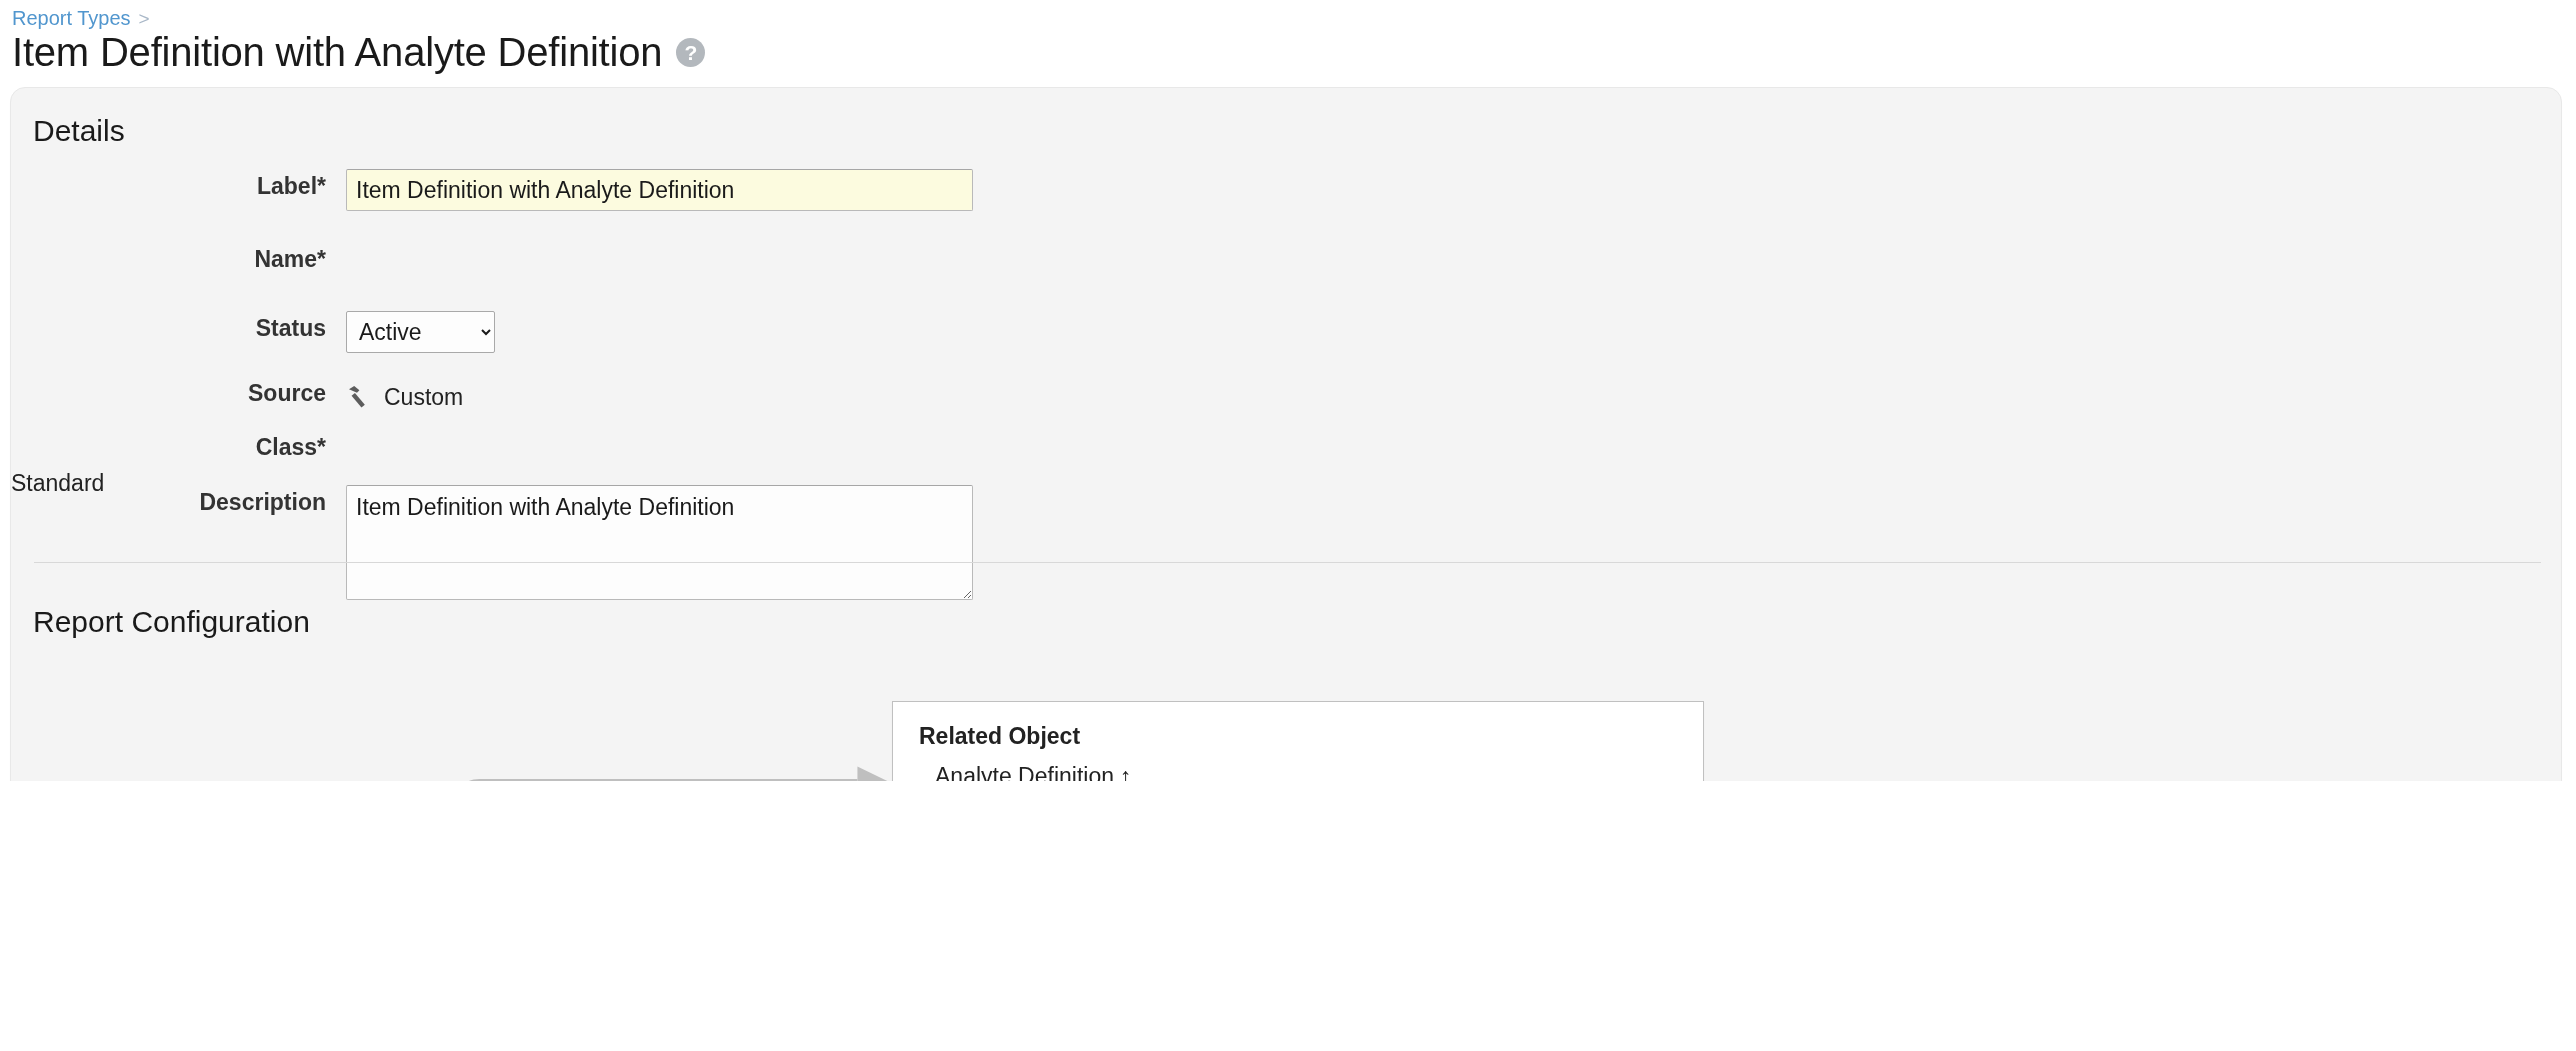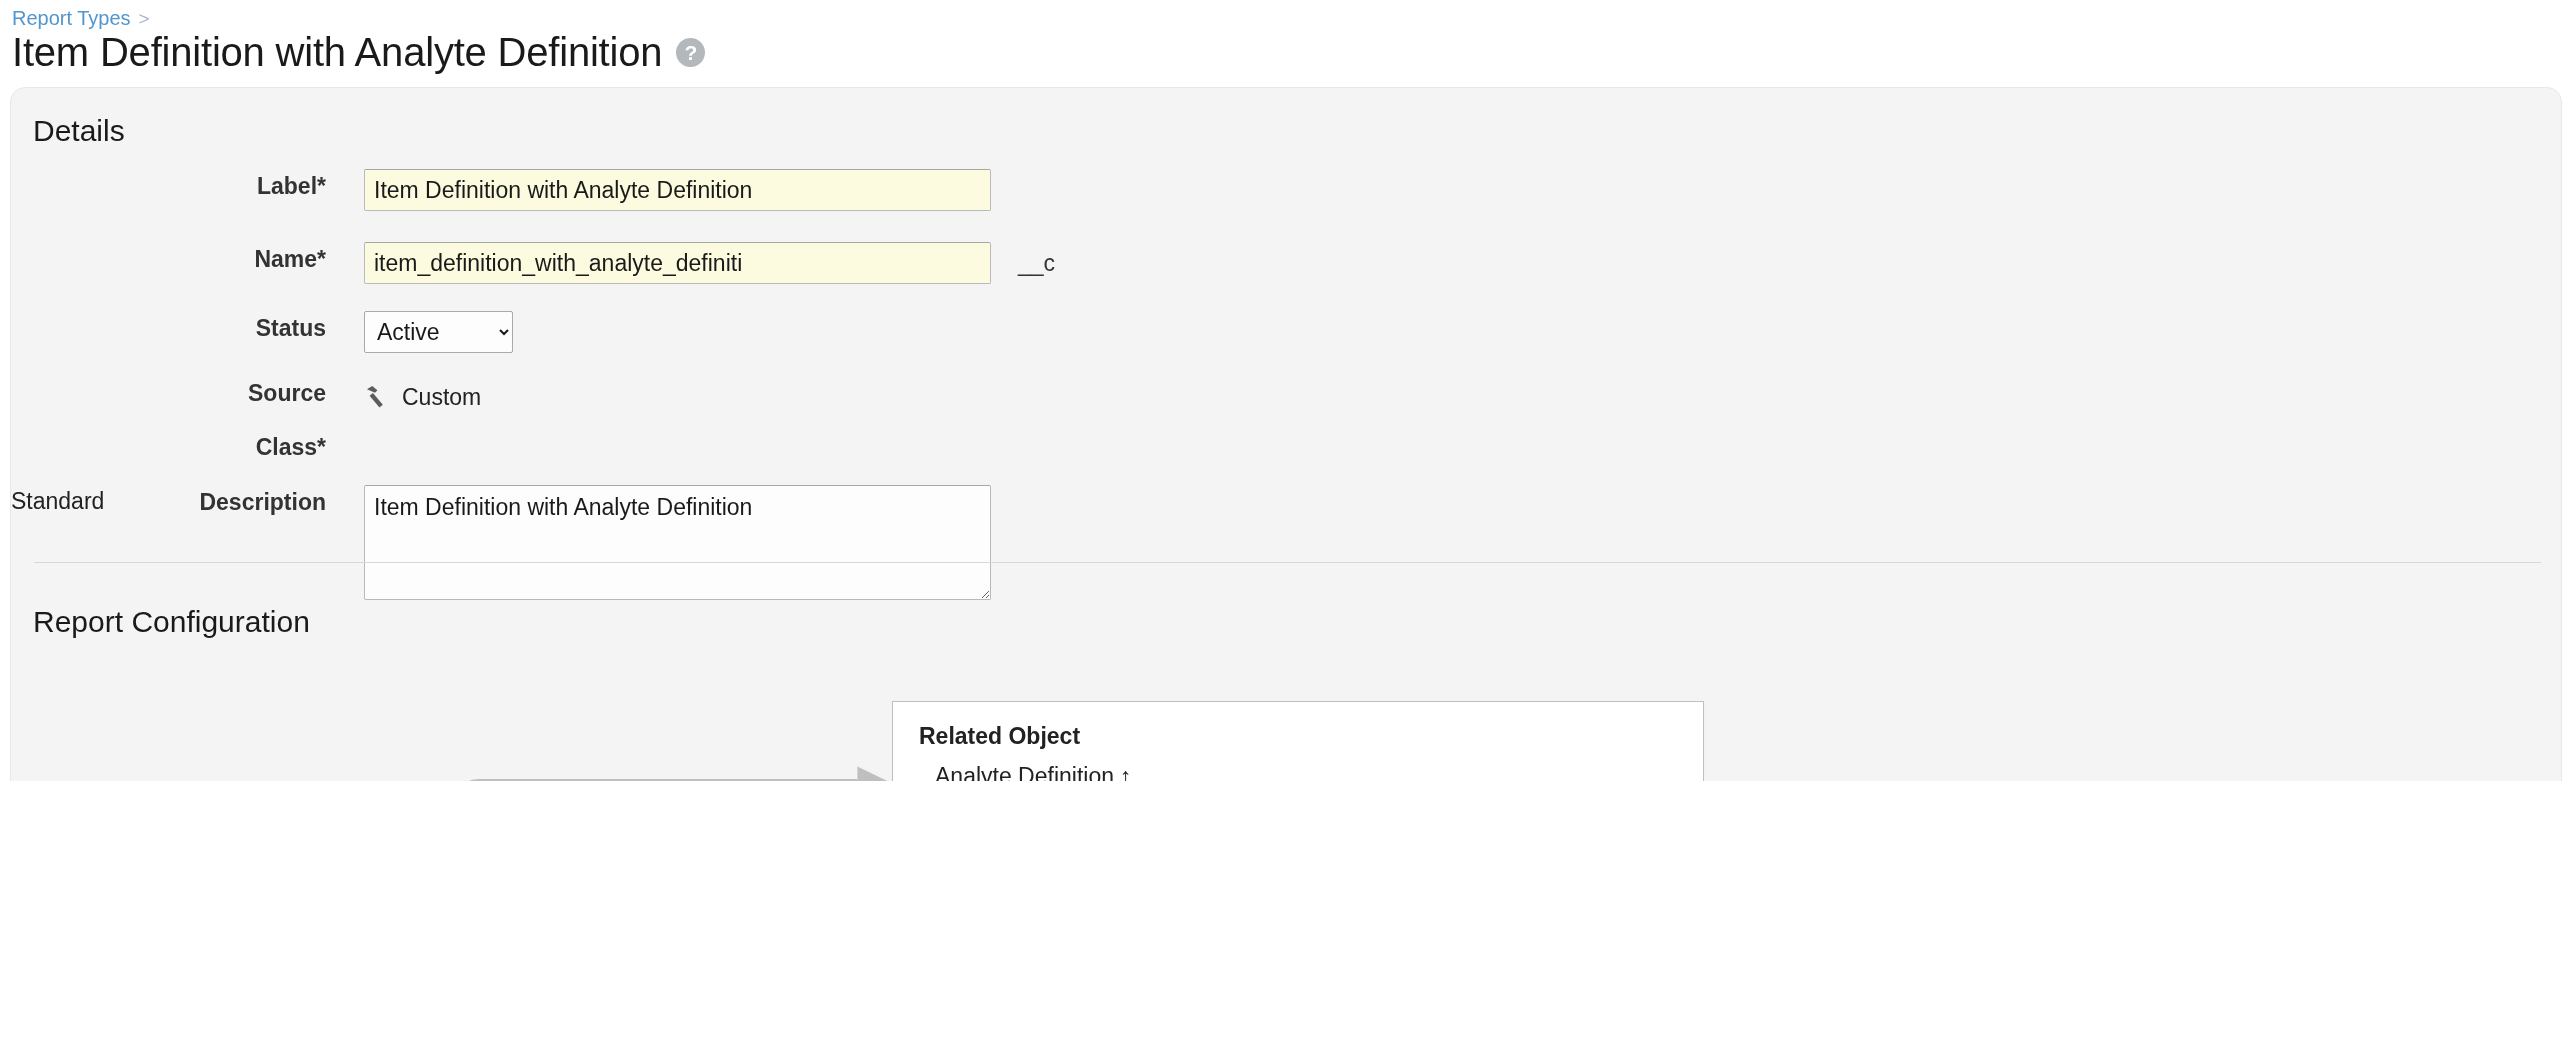--- a/index.html
+++ b/index.html
@@ -105,21 +105,20 @@
     height: 1px;
     background: #d8d8d8;
   }
 
   
   .form-row {
     position: absolute;
     display: flex;
     align-items: flex-start;
     white-space: nowrap;
-    gap: 18px;
   }
   .field-label {
     width: 335px;
     text-align: right;
     padding-right: 20px;
     font-size: 23px;
     line-height: 34px;
     font-weight: bold;
     color: #333333;
     flex: none;
@@ -294,24 +293,20 @@
 
     <div class="form-row" style="left:0; top:81px;">
       <div class="field-label">Label*</div>
       <div class="field-value">
         <input class="text-input" type="text" value="Item Definition with Analyte Definition" style="">
       </div>
     </div>
 
     <div class="form-row" style="left:0; top:154px;">
       <div class="field-label">Name*</div>
-      <div class="field-value">
-        <input class="text-input" type="text" value="item_definition_with_analyte_definiti" style="">
-        <span class="name-suffix">__c</span>
-      </div>
     </div>
 
     <div class="form-row" style="left:0; top:288px;">
       <div class="field-label">Source</div>
       <div class="field-value">
         <span class="source-val">
           <svg class="hammer-icon" width="26" height="26" viewBox="0 0 26 26">
             <g fill="#5c5c5c">
               <path d="M3.0 5.3 L8.2 2.0 L13.4 6.3 L11.0 8.8 Z"></path>
               <rect x="10.0" y="8.6" width="4.4" height="15.4" transform="rotate(-40 12.2 16.3)"></rect>

